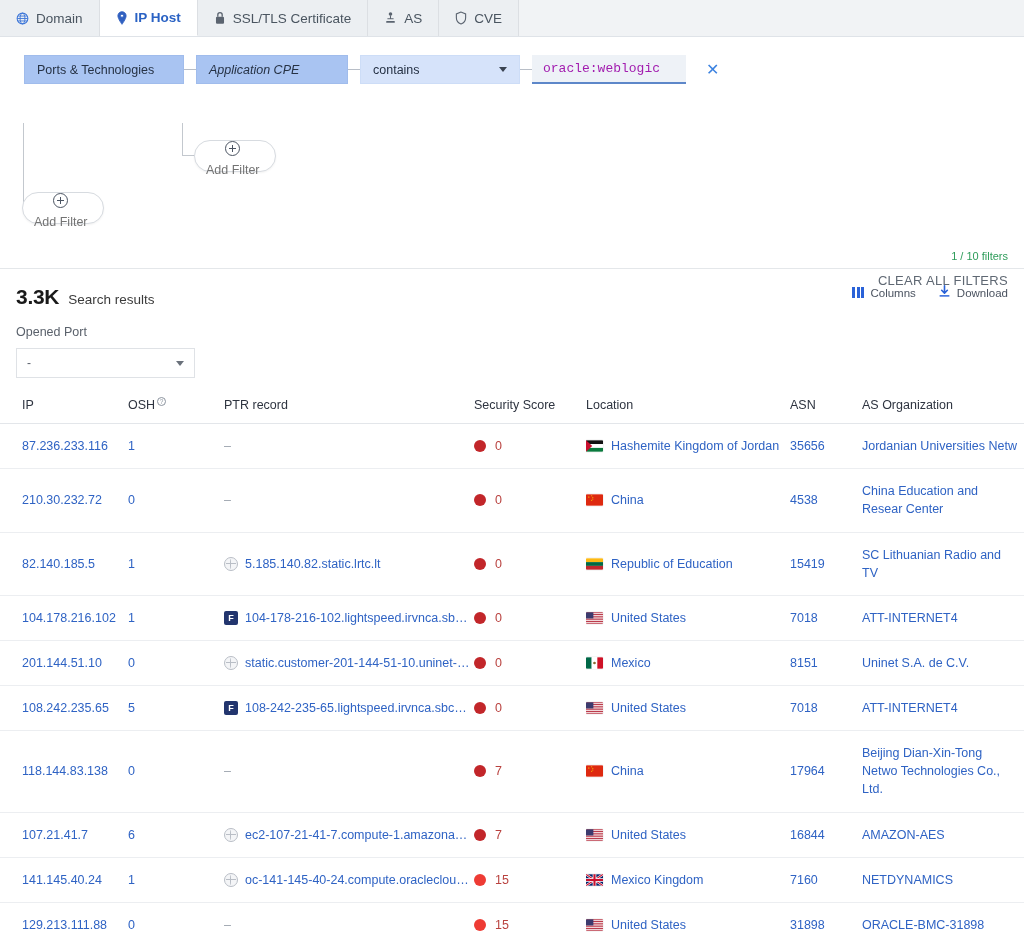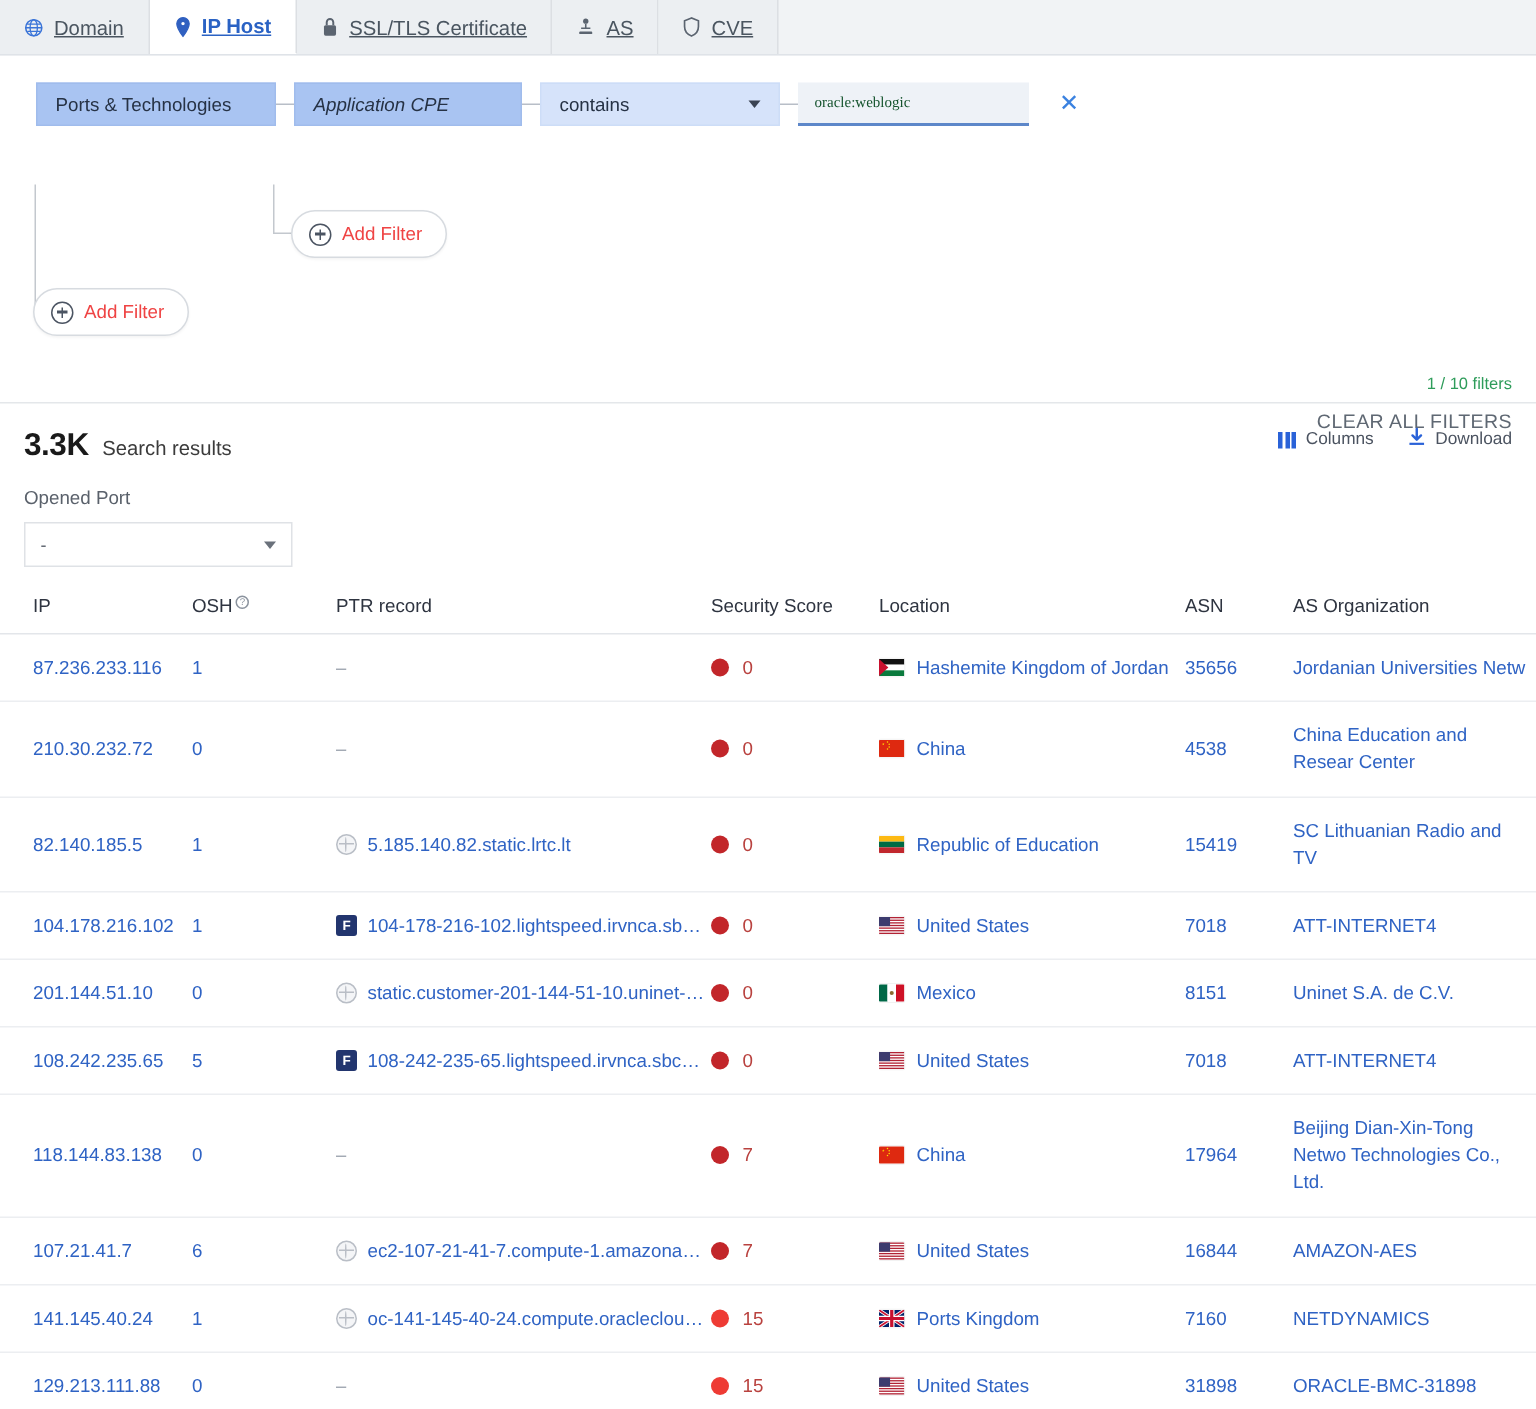--- a/index.html
+++ b/index.html
@@ -23,21 +23,20 @@
   .tab {
     display: flex; align-items: center; gap: 7px;
     padding: 0 16px;
     font-size: 13.5px;
     color: #4a5560;
     background: #eceff2;
     border-right: 1px solid #dcdfe3;
     cursor: pointer;
     position: relative;
     white-space: nowrap;
-    text-decoration: underline;
   }
   .tab.active {
     background: #ffffff;
     color: #2a62c4;
     font-weight: 600;
     border-bottom: 1px solid #ffffff;
     z-index: 2;
   }
   .tab .tico { display: inline-flex; align-items: center; }
   .tab.active .tico svg { fill: #3060c0; stroke: #3060c0; }
@@ -84,44 +83,45 @@
     width: 154px; height: 29px;
     background: #eef2f7;
     border-bottom: 2px solid #5d87c9;
     display: flex; align-items: center;
     padding: 0 11px;
     font-size: 13px;
     color: #1d2733;
   }
   .value-box input {
     border: 0; background: transparent; outline: none;
-    font-family: Liberation Serif, serif; font-size: 10px; color: #14532d;
+    font-family: Liberation Mono, monospace; font-size: 13px; color: #a21caf;
     width: 100%; padding: 0;
   }
   .close-x {
     margin-left: 20px;
     color: #3b82e0;
     font-size: 16px;
     cursor: pointer;
     line-height: 1;
     user-select: none;
   }
 
   .add-filter {
     display: inline-flex; align-items: center; gap: 7px;
     height: 32px;
     padding: 0 15px 0 11px;
     border: 1px solid #d7dbe0;
     border-radius: 17px;
     background: #fff;
     font-size: 12.5px;
-    color: #ef4444;
+    color: #737373;
     cursor: pointer;
     box-shadow: 0 1px 2px rgba(0,0,0,.05);
     white-space: nowrap;
+    flex-direction: column;
   }
   .add-filter .plus {
     width: 15px; height: 15px; border-radius: 50%;
     border: 1.4px solid #4b5462;
     position: relative;
     flex: 0 0 auto;
   }
   .add-filter .plus::before, .add-filter .plus::after {
     content:""; position: absolute; background: #4b5462;
   }
@@ -730,21 +730,21 @@
           <div class="loc-cell">
             <span class="flag">
               <svg viewBox="0 0 30 20">
                 <rect width="30" height="20" fill="#012169"></rect>
                 <path d="M0 0l30 20M30 0L0 20" stroke="#fff" stroke-width="4"></path>
                 <path d="M0 0l30 20M30 0L0 20" stroke="#c8102e" stroke-width="2"></path>
                 <path d="M15 0v20M0 10h30" stroke="#fff" stroke-width="6.5"></path>
                 <path d="M15 0v20M0 10h30" stroke="#c8102e" stroke-width="3.8"></path>
               </svg>
             </span>
-            <span class="loc-text">Ports Kingdom</span>
+            <span class="loc-text">Mexico Kingdom</span>
           </div>
         </td>
         <td>7160</td>
         <td><span class="org-text">NETDYNAMICS</span></td>
       </tr>
       <tr>
         <td>129.213.111.88</td>
         <td>0</td>
         <td>
           <div class="ptr-cell">

